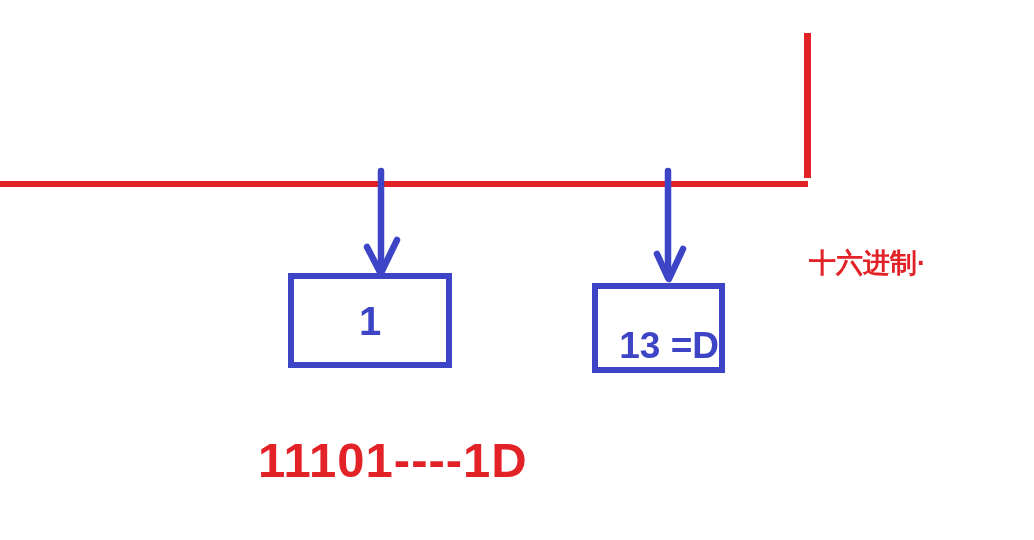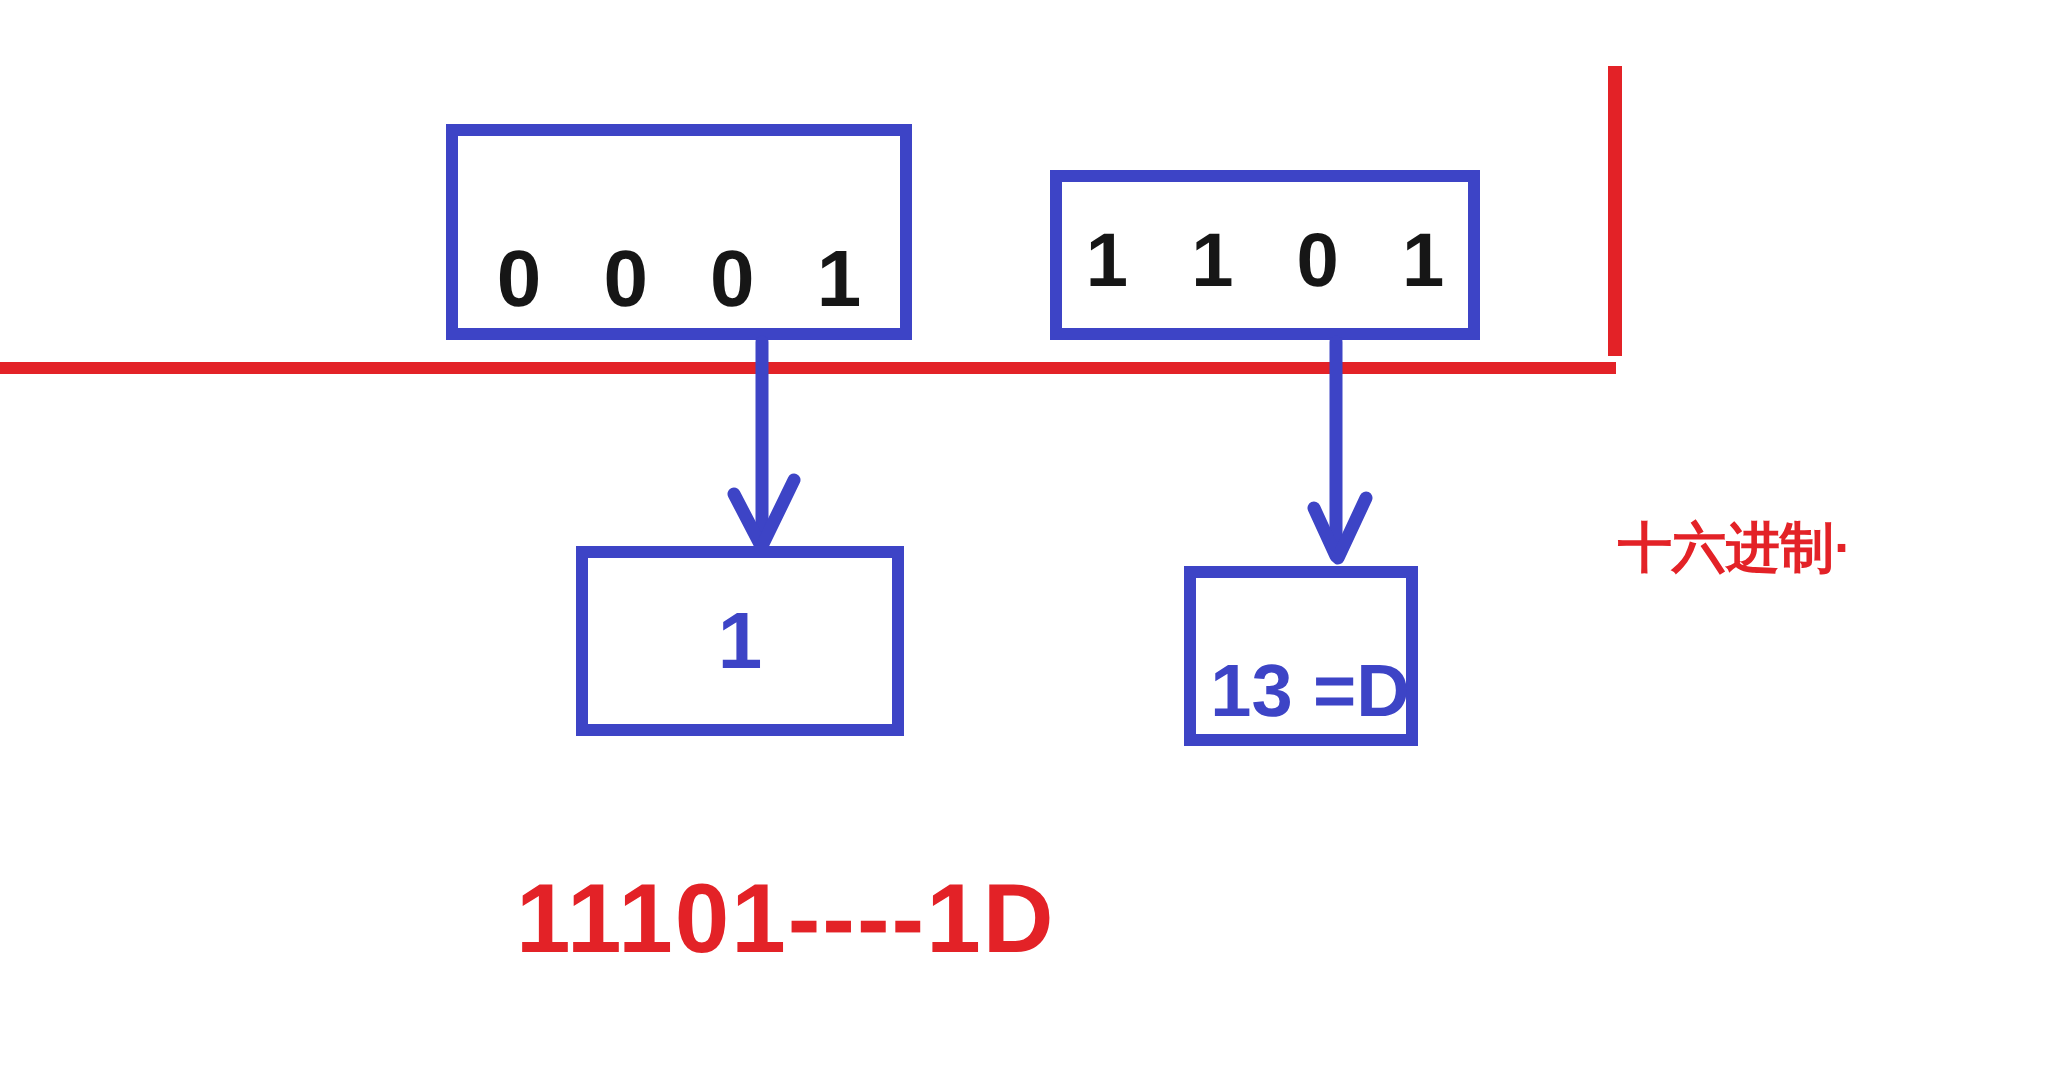--- a/index.html
+++ b/index.html
@@ -37,37 +37,37 @@
   }
 
   
   .label {
     position: absolute;
     color: var(--red);
     font-weight: bold;
     white-space: nowrap;
   }
   .binary-label  { left: 836px; top: 66px;  font-size: 28px; }
-  .hex-label     { left: 809px; top: 245px; font-size: 27px; margin-top: 11px; }
+  .hex-label     { left: 809px; top: 245px; font-size: 27px; }
 
   
   .box {
     position: absolute;
     border: 6px solid var(--blue);
     background: transparent;
     display: flex;
   }
   .bin-left  { left: 223px; top: 62px; width: 233px; height: 108px;
                align-items: flex-end; justify-content: center; padding-bottom: 4px; }
   .bin-right { left: 525px; top: 85px; width: 215px; height: 85px;
                align-items: center; justify-content: center; padding-top: 6px; }
   .hex-left  { left: 288px; top: 273px; width: 164px; height: 95px;
                align-items: center; justify-content: center; }
-  .hex-right { left: 592px; top: 283px; width: 117px; height: 90px;
-               align-items: flex-end; justify-content: center;
+  .hex-right { left: 592px; top: 283px; width: 133px; height: 90px;
+               align-items: flex-end; justify-content: flex-end;
                padding: 0 0 3px 9px; overflow: visible; }
 
   .bits {
     color: var(--digits);
     font-weight: bold;
     font-size: 40px;
     line-height: 1;
     word-spacing: 20px;
     white-space: nowrap;
   }
@@ -107,26 +107,20 @@
 </head>
 <body>
 
 <div class="canvas">
 
   <div class="hline"></div>
   <div class="vline"></div>
 
   <div class="label hex-label">十六进制·</div>
 
-  <div class="box bin-left">
-    <span class="bits">0 0 0 1</span>
-  </div>
-  <div class="box bin-right">
-    <span class="bits">1 1 0 1</span>
-  </div>
 
   <svg class="arrow arrow-left" width="45" height="112" viewBox="0 0 45 112">
     <line x1="21" y1="3" x2="21" y2="101"></line>
     <path d="M7,79 L20,104"></path>
     <path d="M37,72 L21,105"></path>
   </svg>
   <svg class="arrow arrow-right" width="45" height="118" viewBox="0 0 45 118">
     <line x1="20" y1="3" x2="20" y2="108"></line>
     <path d="M9,86 L20,110"></path>
     <path d="M35,81 L21,111"></path>

